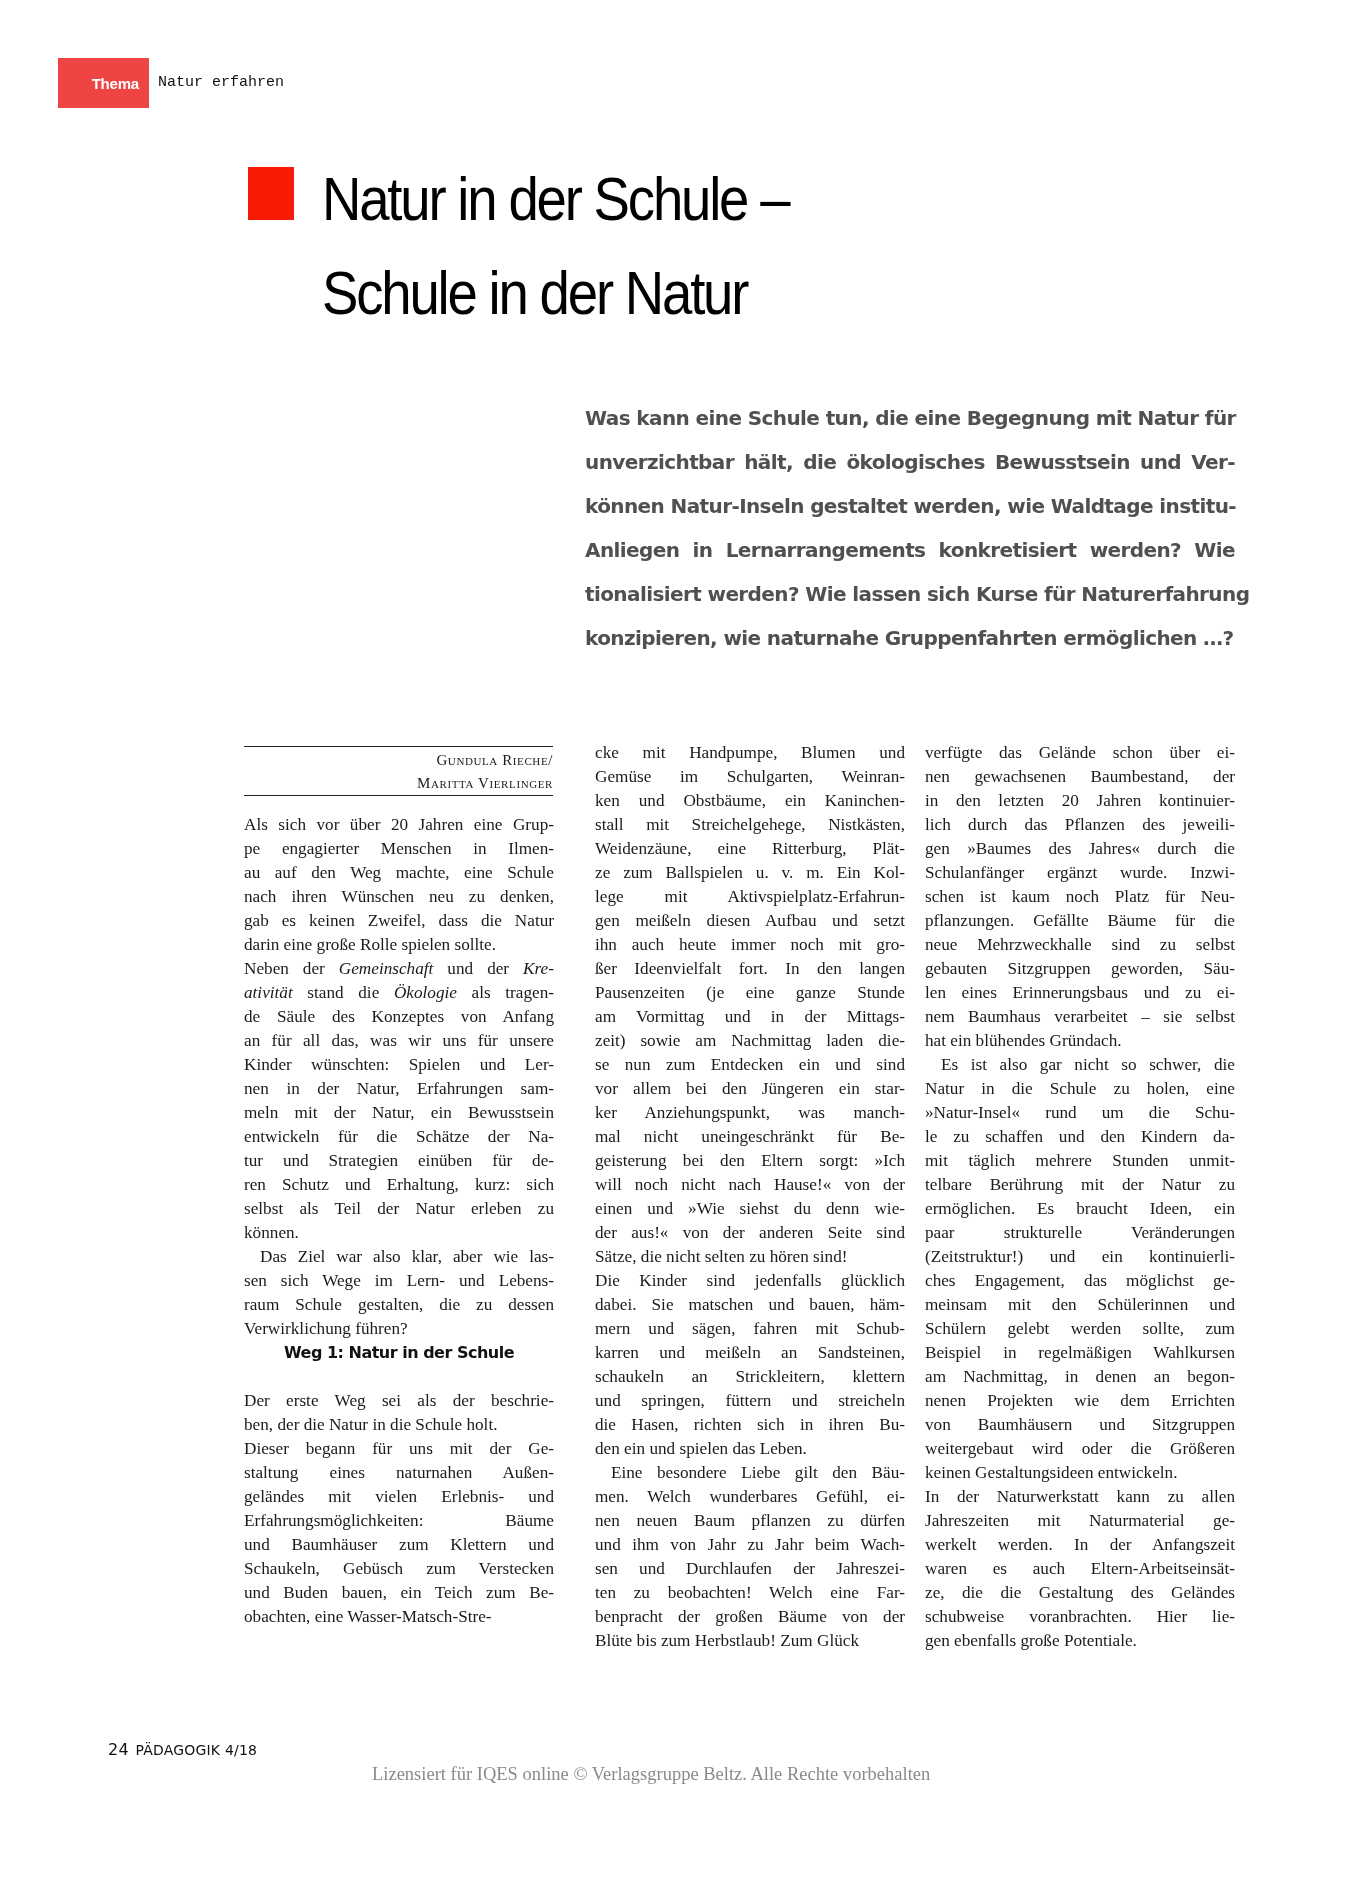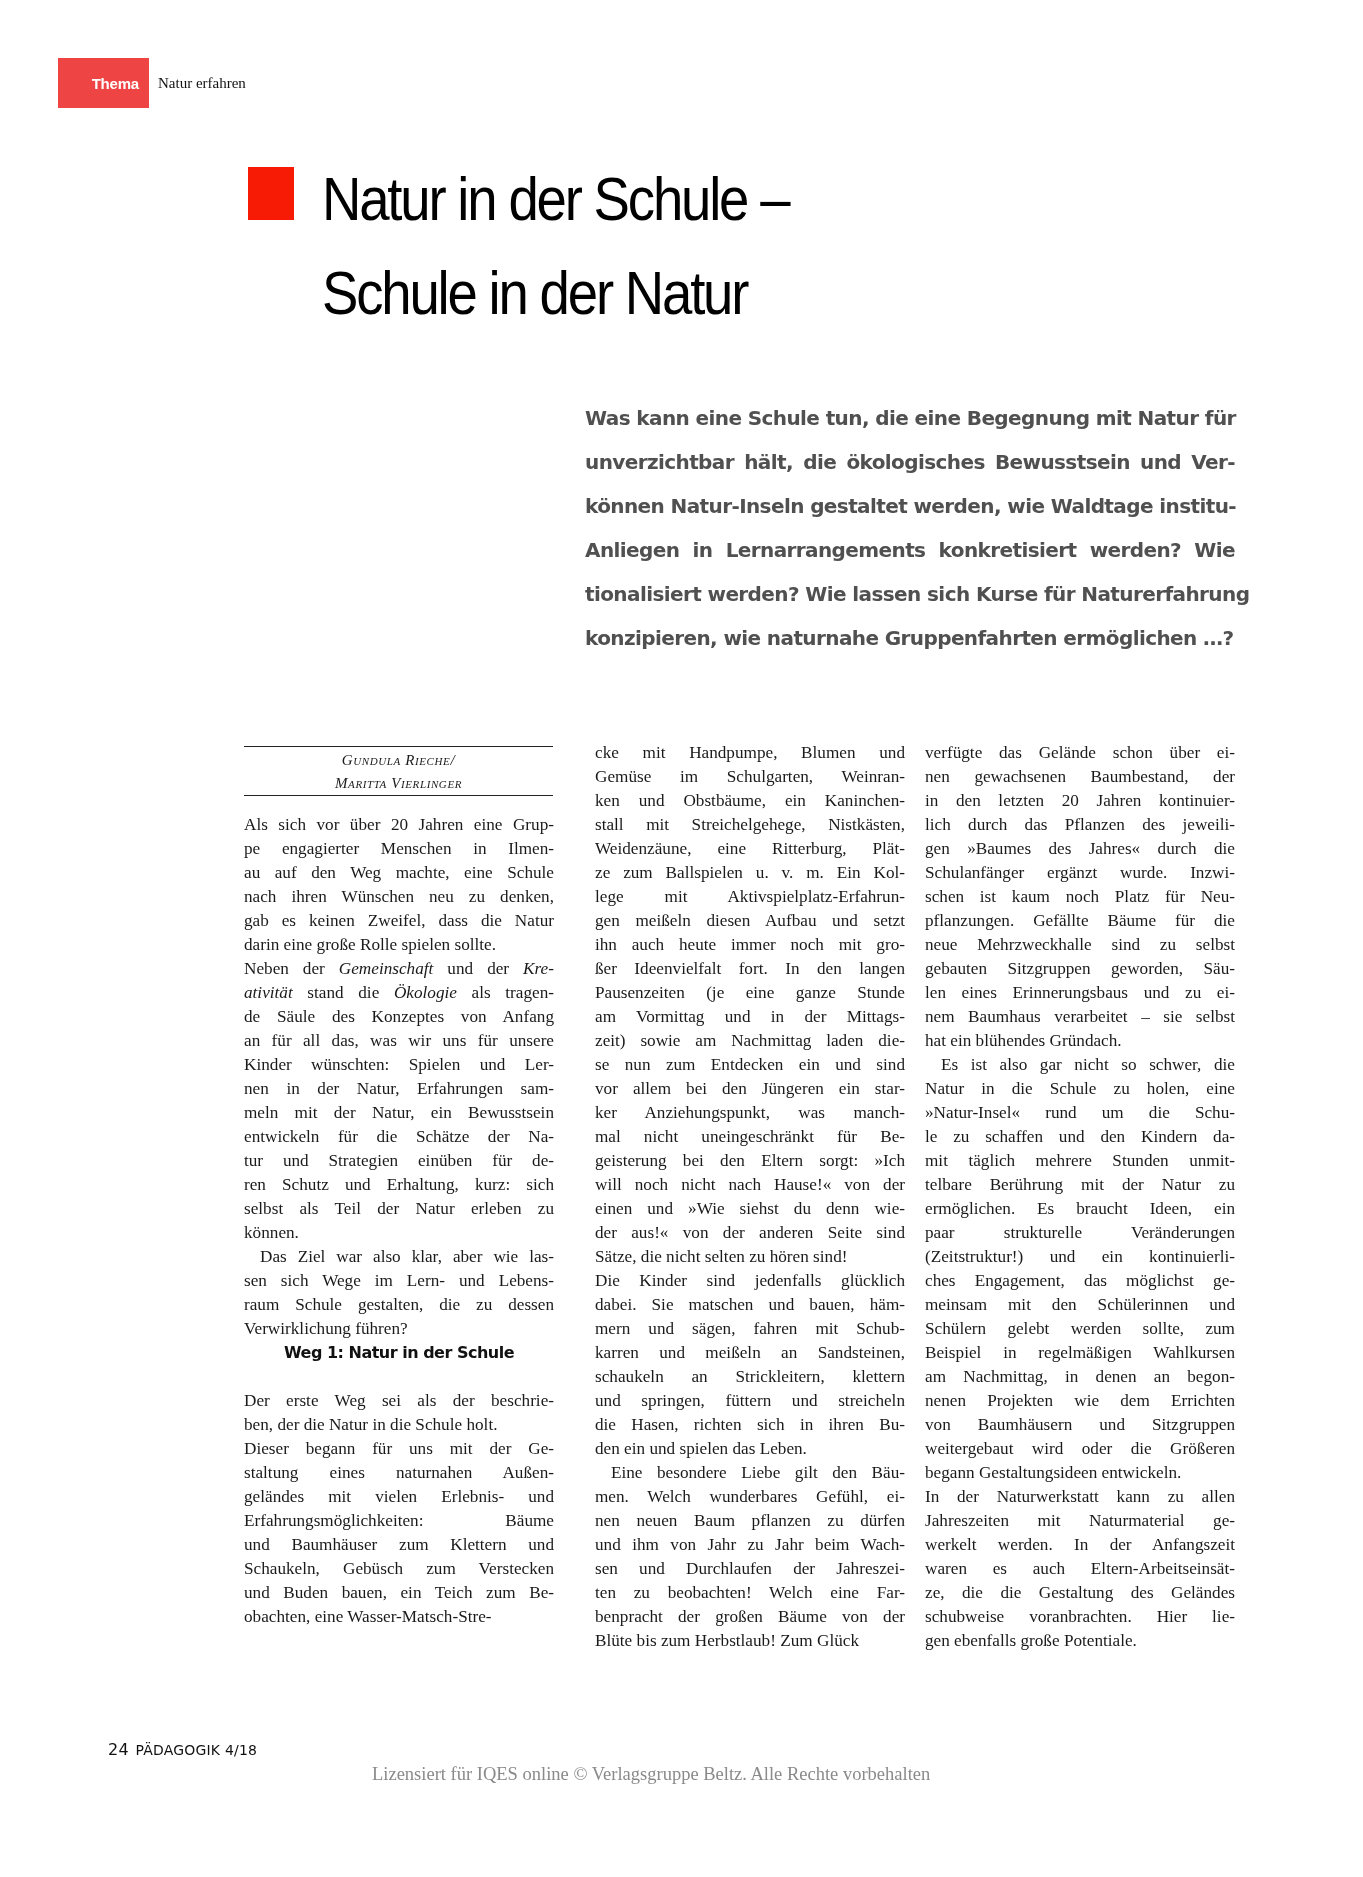--- a/index.html
+++ b/index.html
@@ -6,43 +6,43 @@
     body { width: 1363px; height: 1877px; position: relative; overflow: hidden; color: #1a1a1a; }
     .thema-box {
       position: absolute; left: 58px; top: 58px; width: 91px; height: 50px;
       background: #ef4444; color: #fff;
       font-family: "Liberation Sans", sans-serif; font-weight: bold; font-size: 15px;
       display: flex; align-items: center; justify-content: flex-end; padding-right: 10px; box-sizing: border-box;
       letter-spacing: -0.2px;
     }
     .section-label {
       position: absolute; left: 158px; top: 58px; height: 50px; line-height: 50px;
-      font-family: Liberation Serif, serif; font-size: 15px; color: #111;
+      font-family: Liberation Mono, monospace; font-size: 15px; color: #111;
     }
     .title-square {
       position: absolute; left: 248px; top: 167px; width: 46px; height: 53px; background: #f71a05;
     }
     .title {
       position: absolute; left: 322px; top: 152px; margin: 0;
       font-family: "Liberation Sans", sans-serif; font-weight: normal; font-size: 62px; line-height: 94px;
       color: #000; letter-spacing: -2.5px; transform: scaleX(0.88); transform-origin: left top; white-space: nowrap;
     }
     .title span { display: block; }
     .lead {
       position: absolute; left: 585px; top: 396px; width: 650px; margin: 0;
       font-family: "DejaVu Sans", sans-serif; font-weight: bold; font-size: 20px; line-height: 44px;
       color: #505050; text-align: justify; letter-spacing: -0.6px;
     }
     .lead span { display: block; text-align: justify; text-align-last: justify; white-space: nowrap; }
     .lead span.last { text-align-last: left; }
     .byline {
       position: absolute; left: 244px; top: 746px; width: 309px; height: 50px; box-sizing: border-box;
       border-top: 1.3px solid #222; border-bottom: 1.3px solid #222;
-      font-family: "Liberation Serif", serif; font-size: 15px; line-height: 23px; text-align: center;
-      font-variant: small-caps; letter-spacing: 0.6px; padding-top: 2px; font-style: italic;
+      font-family: "Liberation Serif", serif; font-size: 15px; line-height: 23px; text-align: right;
+      font-variant: small-caps; letter-spacing: 0.6px; padding-top: 2px;
     }
     .byline span { display: block; }
     .col {
       position: absolute; width: 310px;
       font-family: "Liberation Serif", serif; font-size: 17.2px; line-height: 24px; color: #1a1a1a;
     }
     .col .ln { display: block; height: 24px; white-space: nowrap; text-align: justify; text-align-last: justify; }
     .col .ln.end { text-align-last: left; }
     .col .ln.indent { padding-left: 16px; }
     .col .ln em { font-style: italic; }
@@ -195,21 +195,21 @@
     <span class="ln">paar strukturelle Veränderungen</span>
     <span class="ln">(Zeitstruktur!) und ein kontinuierli-</span>
     <span class="ln">ches Engagement, das möglichst ge-</span>
     <span class="ln">meinsam mit den Schülerinnen und</span>
     <span class="ln">Schülern gelebt werden sollte, zum</span>
     <span class="ln">Beispiel in regelmäßigen Wahlkursen</span>
     <span class="ln">am Nachmittag, in denen an begon-</span>
     <span class="ln">nenen Projekten wie dem Errichten</span>
     <span class="ln">von Baumhäusern und Sitzgruppen</span>
     <span class="ln">weitergebaut wird oder die Größeren</span>
-    <span class="ln end">begann Gestaltungsideen entwickeln.</span>
+    <span class="ln end">keinen Gestaltungsideen entwickeln.</span>
     <span class="ln">In der Naturwerkstatt kann zu allen</span>
     <span class="ln">Jahreszeiten mit Naturmaterial ge-</span>
     <span class="ln">werkelt werden. In der Anfangszeit</span>
     <span class="ln">waren es auch Eltern-Arbeitseinsät-</span>
     <span class="ln">ze, die die Gestaltung des Geländes</span>
     <span class="ln">schubweise voranbrachten. Hier lie-</span>
     <span class="ln end">gen ebenfalls große Potentiale.</span>
   </div>
 
 <div class="footer-page">

